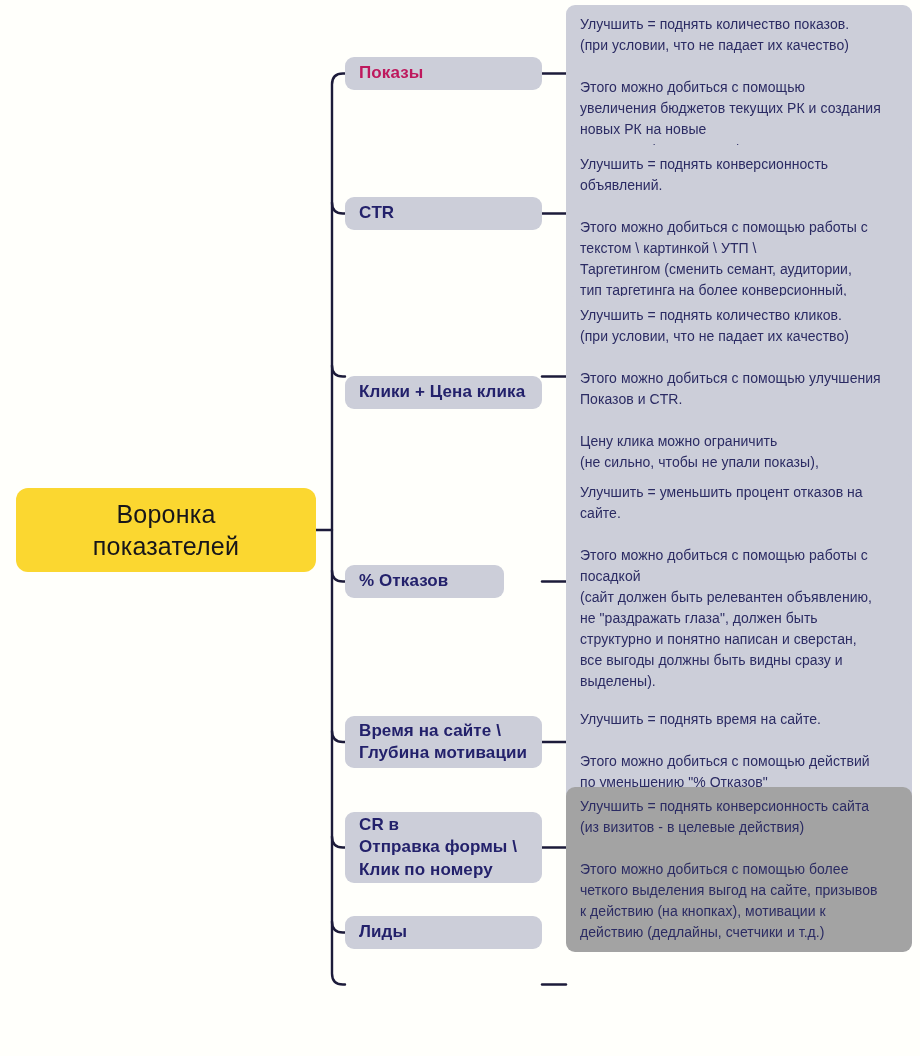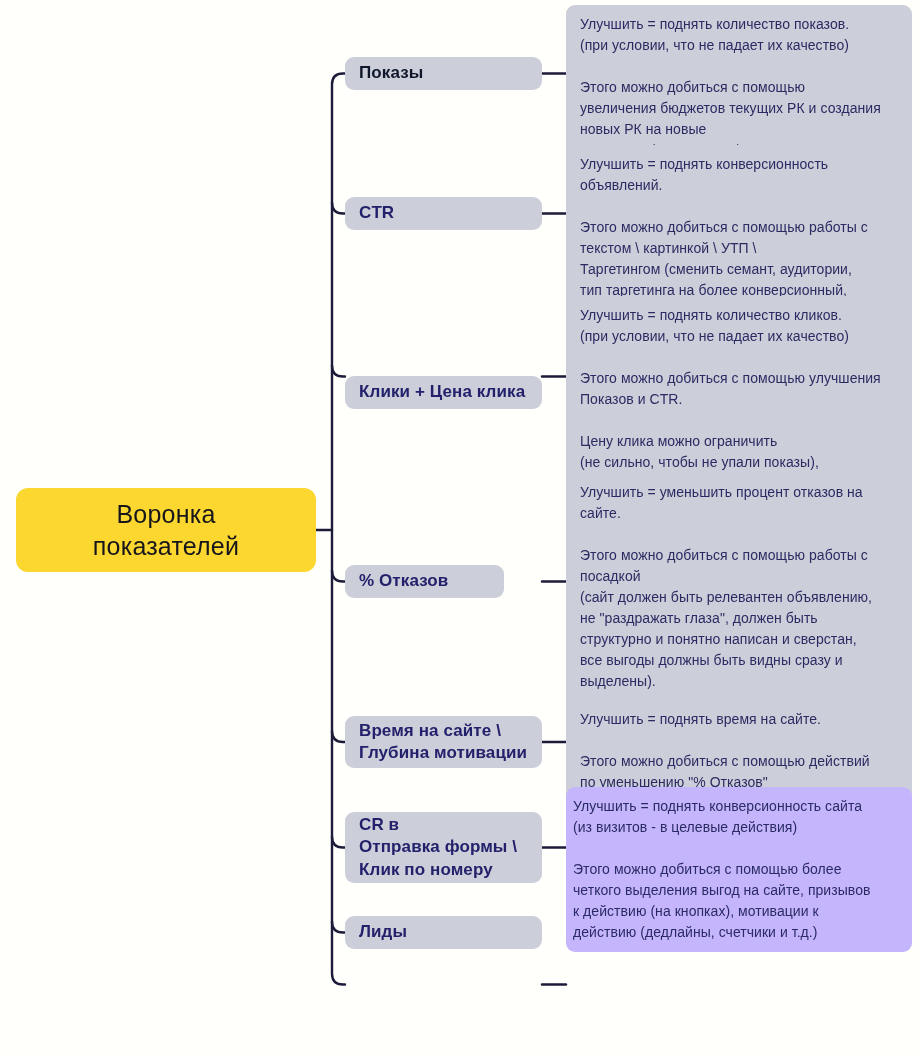--- a/index.html
+++ b/index.html
@@ -98,21 +98,21 @@
       <path d="M 542 376.5 H 566" fill="none" stroke="#1c1b3a" stroke-width="2.4" stroke-linecap="round"></path>
       <path d="M 542 581.5 H 566" fill="none" stroke="#1c1b3a" stroke-width="2.4" stroke-linecap="round"></path>
       <path d="M 542 742 H 566" fill="none" stroke="#1c1b3a" stroke-width="2.4" stroke-linecap="round"></path>
       <path d="M 542 847.5 H 566" fill="none" stroke="#1c1b3a" stroke-width="2.4" stroke-linecap="round"></path>
       <path d="M 542 984.5 H 566" fill="none" stroke="#1c1b3a" stroke-width="2.4" stroke-linecap="round"></path>
     </svg>
 
   <div class="root-node" style="left: 16px; top: 488px; width: 300px; height: 84px; background: rgb(251, 215, 48);">Воронка
 показателей</div>
 
-  <div class="metric-node" style="left: 345px; top: 57px; width: 197px; height: 33px; background: rgb(204, 206, 217); color: #0f172a;">Показы</div>
+  <div class="metric-node" style="left: 345px; top: 57px; width: 197px; height: 33px; background: rgb(204, 206, 217); color: #be185d;">Показы</div>
   <div class="metric-node" style="left: 345px; top: 197px; width: 197px; height: 33px; background: rgb(204, 206, 217); color: rgb(35, 33, 107);">CTR</div>
   <div class="metric-node" style="left: 345px; top: 376px; width: 197px; height: 33px; background: rgb(204, 206, 217); color: rgb(35, 33, 107);">Клики + Цена клика</div>
   <div class="metric-node" style="left: 345px; top: 565px; width: 159px; height: 33px; background: rgb(204, 206, 217); color: rgb(35, 33, 107);">% Отказов</div>
   <div class="metric-node" style="left: 345px; top: 716px; width: 197px; height: 52px; background: rgb(204, 206, 217); color: rgb(35, 33, 107);">Время на сайте \
 Глубина мотивации</div>
   <div class="metric-node" style="left: 345px; top: 812px; width: 197px; height: 71px; background: rgb(204, 206, 217); color: rgb(35, 33, 107);">CR в
 Отправка формы \
 Клик по номеру</div>
   <div class="metric-node" style="left: 345px; top: 916px; width: 197px; height: 33px; background: rgb(204, 206, 217); color: rgb(35, 33, 107);">Лиды</div>
 
@@ -151,21 +151,21 @@
 структурно и понятно написан и сверстан,
 все выгоды должны быть видны сразу и
 выделены).
 
 По проценту отказа можно понять, насколько
 релевантный трафик приводит кампания</div>
   <div class="detail-box" style="left: 566px; top: 700px; width: 346px; min-height: 78px; background: rgb(204, 206, 217);">Улучшить = поднять время на сайте.
 
 Этого можно добиться с помощью действий
 по уменьшению "% Отказов"</div>
-  <div class="detail-box" style="left: 566px; top: 787px; width: 346px; min-height: 116px; background: #c4b5fd; padding-left: 7px;">Улучшить = поднять конверсионность сайта
+  <div class="detail-box" style="left: 566px; top: 787px; width: 346px; min-height: 116px; background: #a3a3a3;">Улучшить = поднять конверсионность сайта
 (из визитов - в целевые действия)
 
 Этого можно добиться с помощью более
 четкого выделения выгод на сайте, призывов
 к действию (на кнопках), мотивации к
 действию (дедлайны, счетчики и т.д.)</div>
 
 </div>
 
 </body></html>

